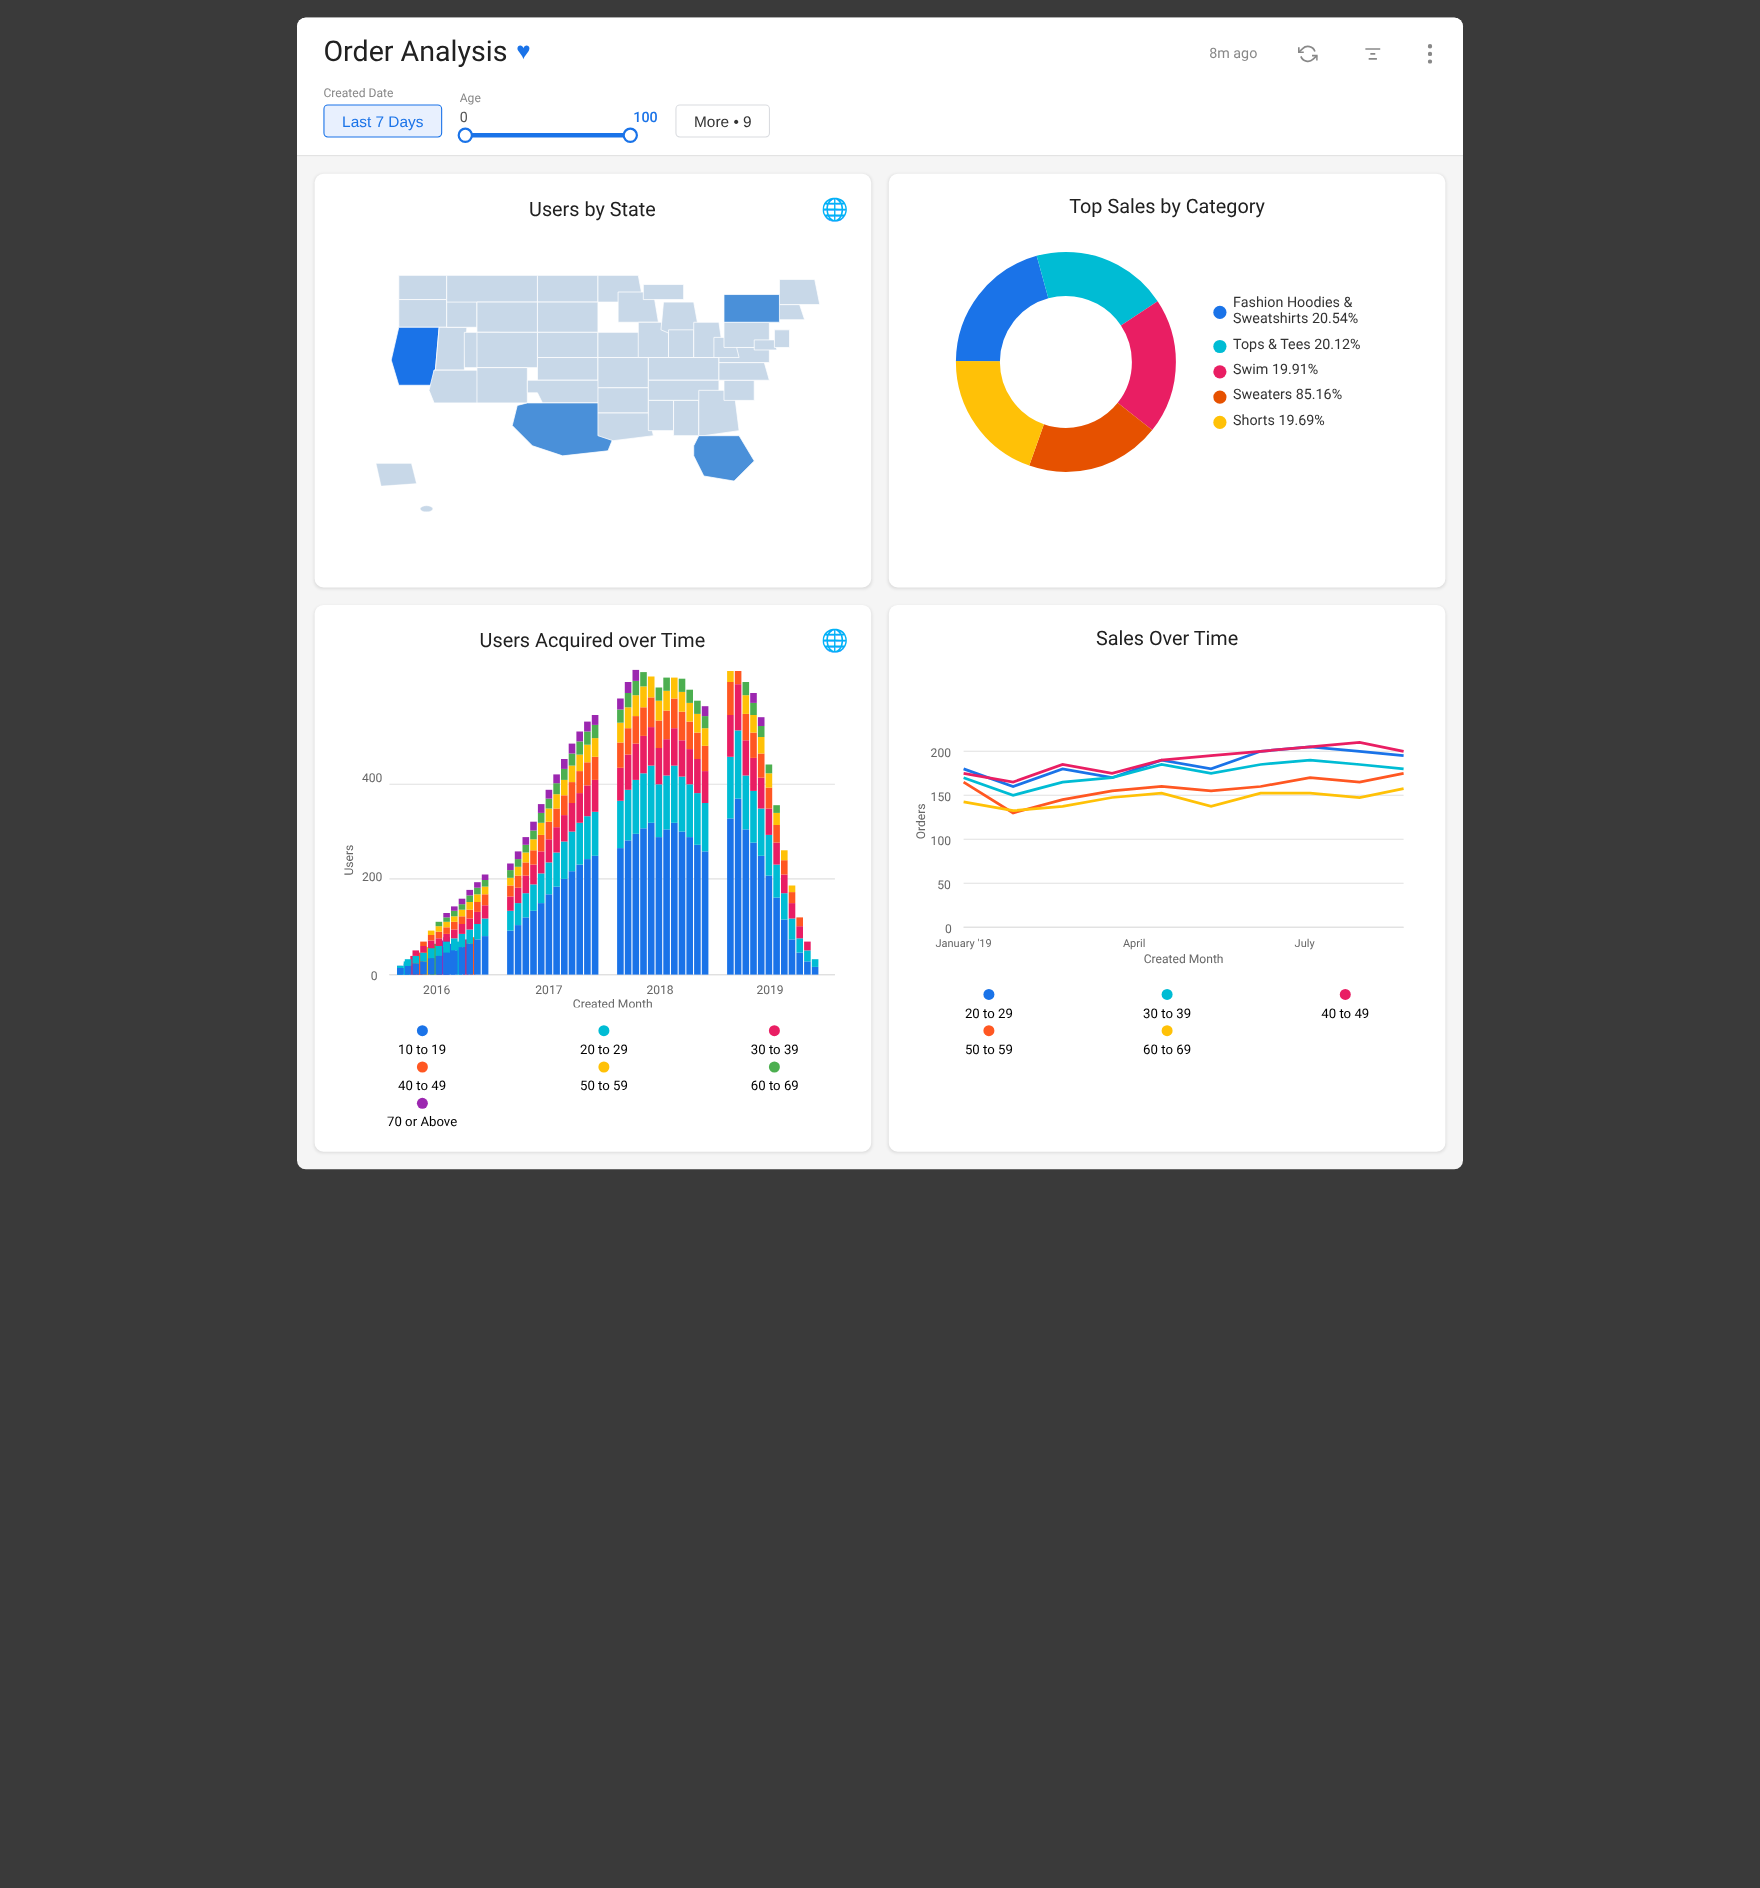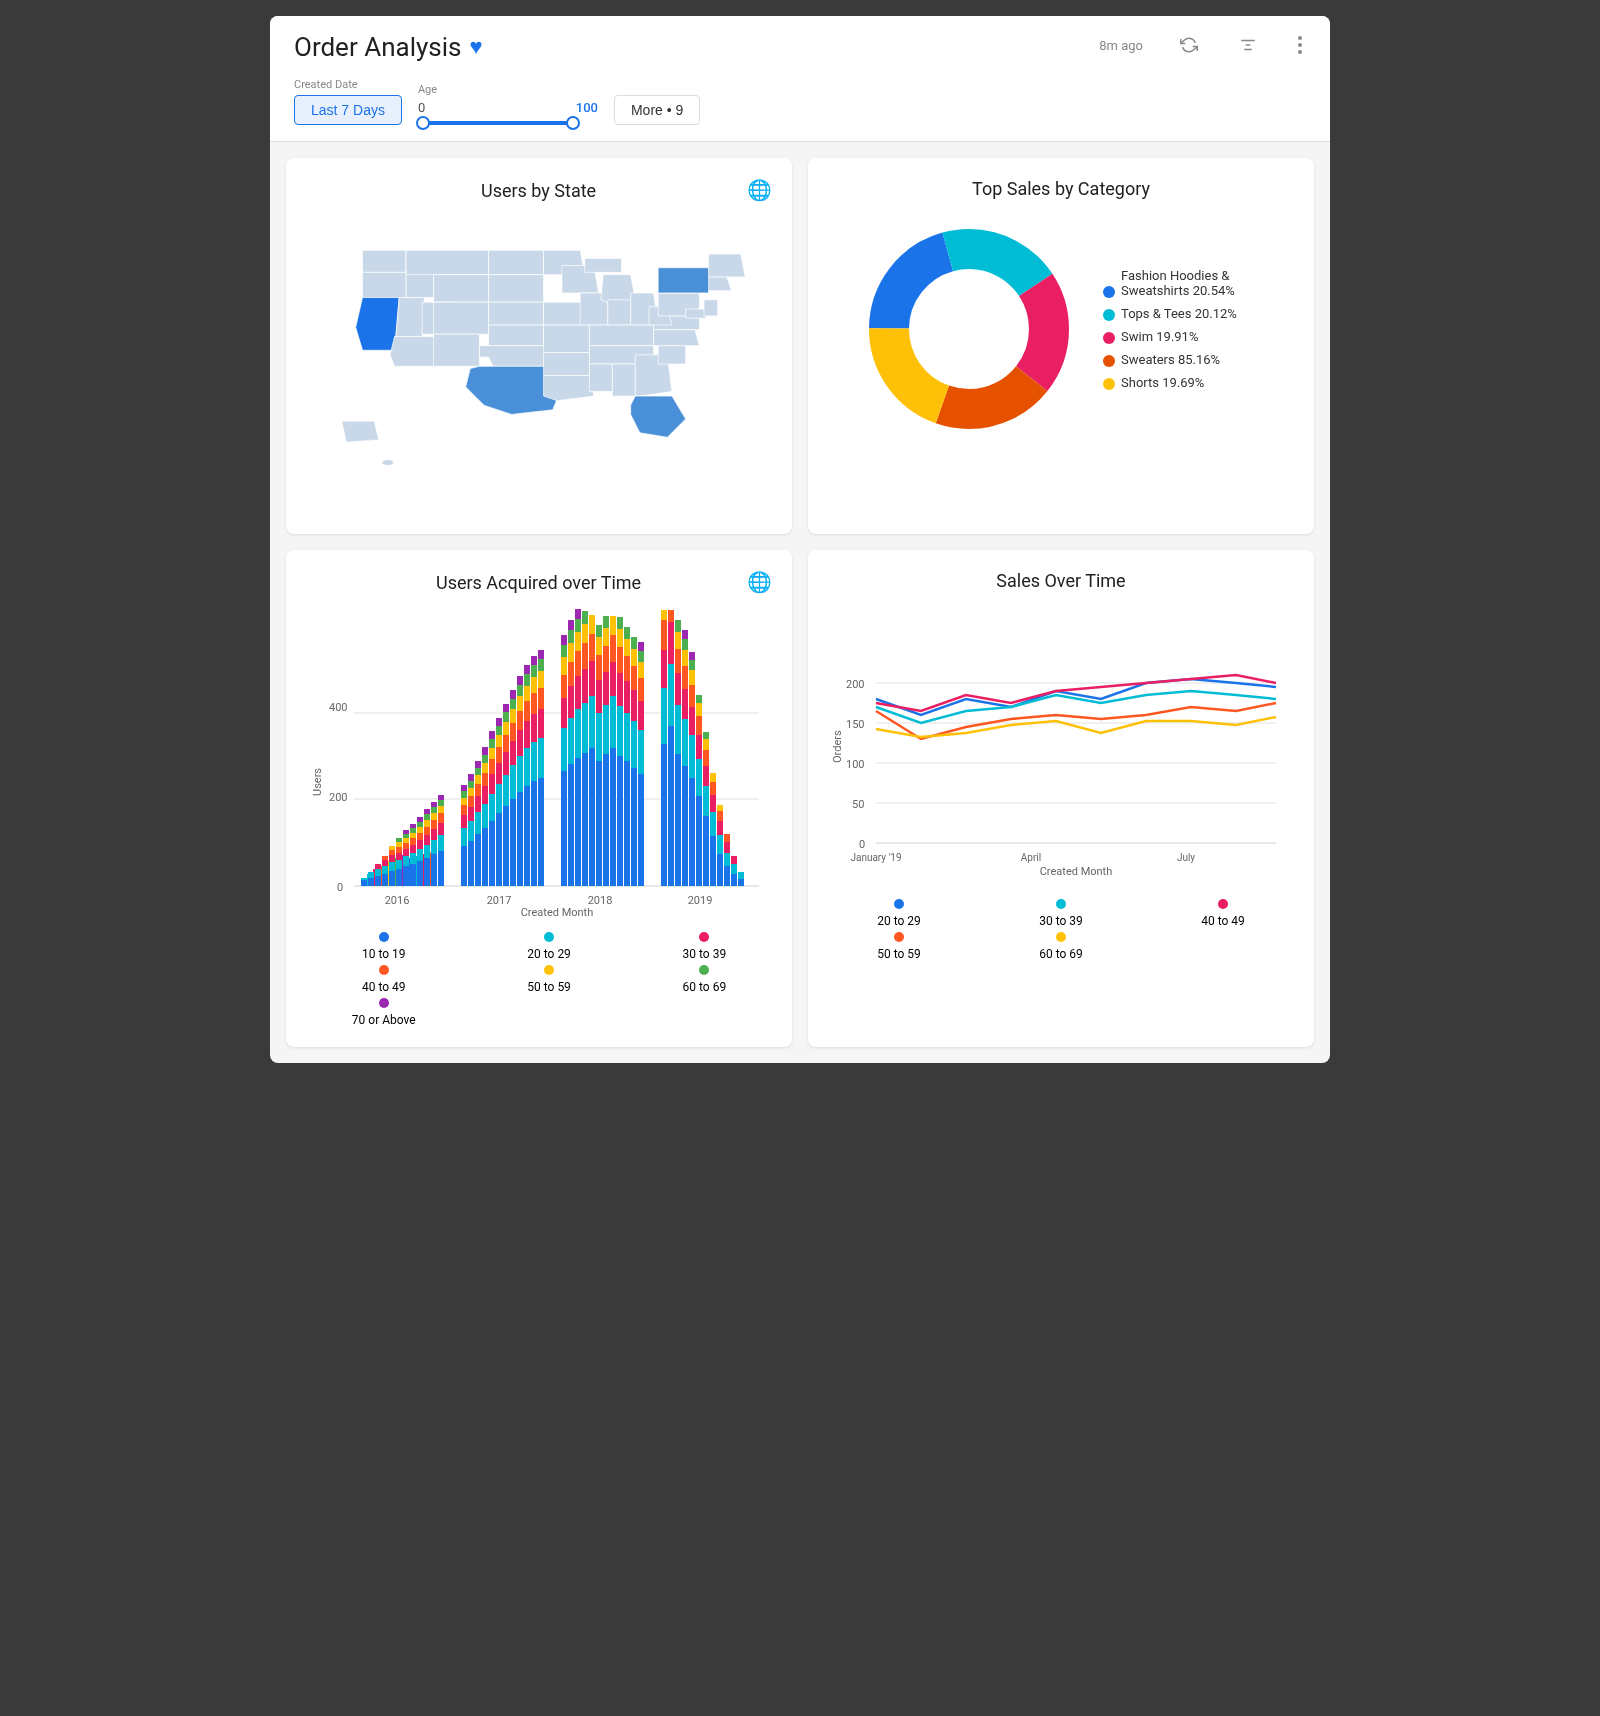--- a/index.html
+++ b/index.html
@@ -24,21 +24,21 @@
       padding: 16px 24px 0 24px;
       border-bottom: 1px solid #e0e0e0;
     }
     .breadcrumb {
       font-size: 12px;
       color: #888;
       margin-bottom: 4px;
     }
     .title-row {
       display: flex;
-      align-items: flex-start;
+      align-items: flex-end;
       justify-content: space-between;
       margin-bottom: 16px;
     }
     .title-left {
       display: flex;
       align-items: center;
       gap: 8px;
     }
     .page-title {
       font-size: 26px;
@@ -193,21 +193,21 @@
       gap: 24px;
       padding: 8px 0;
     }
     .donut-legend {
       display: flex;
       flex-direction: column;
       gap: 8px;
     }
     .legend-item {
       display: flex;
-      align-items: flex-end;
+      align-items: center;
       gap: 6px;
       font-size: 13px;
       color: #333;
       max-width: 160px;
     }
     .legend-dot {
       width: 12px;
       height: 12px;
       border-radius: 50%;
       flex-shrink: 0;

